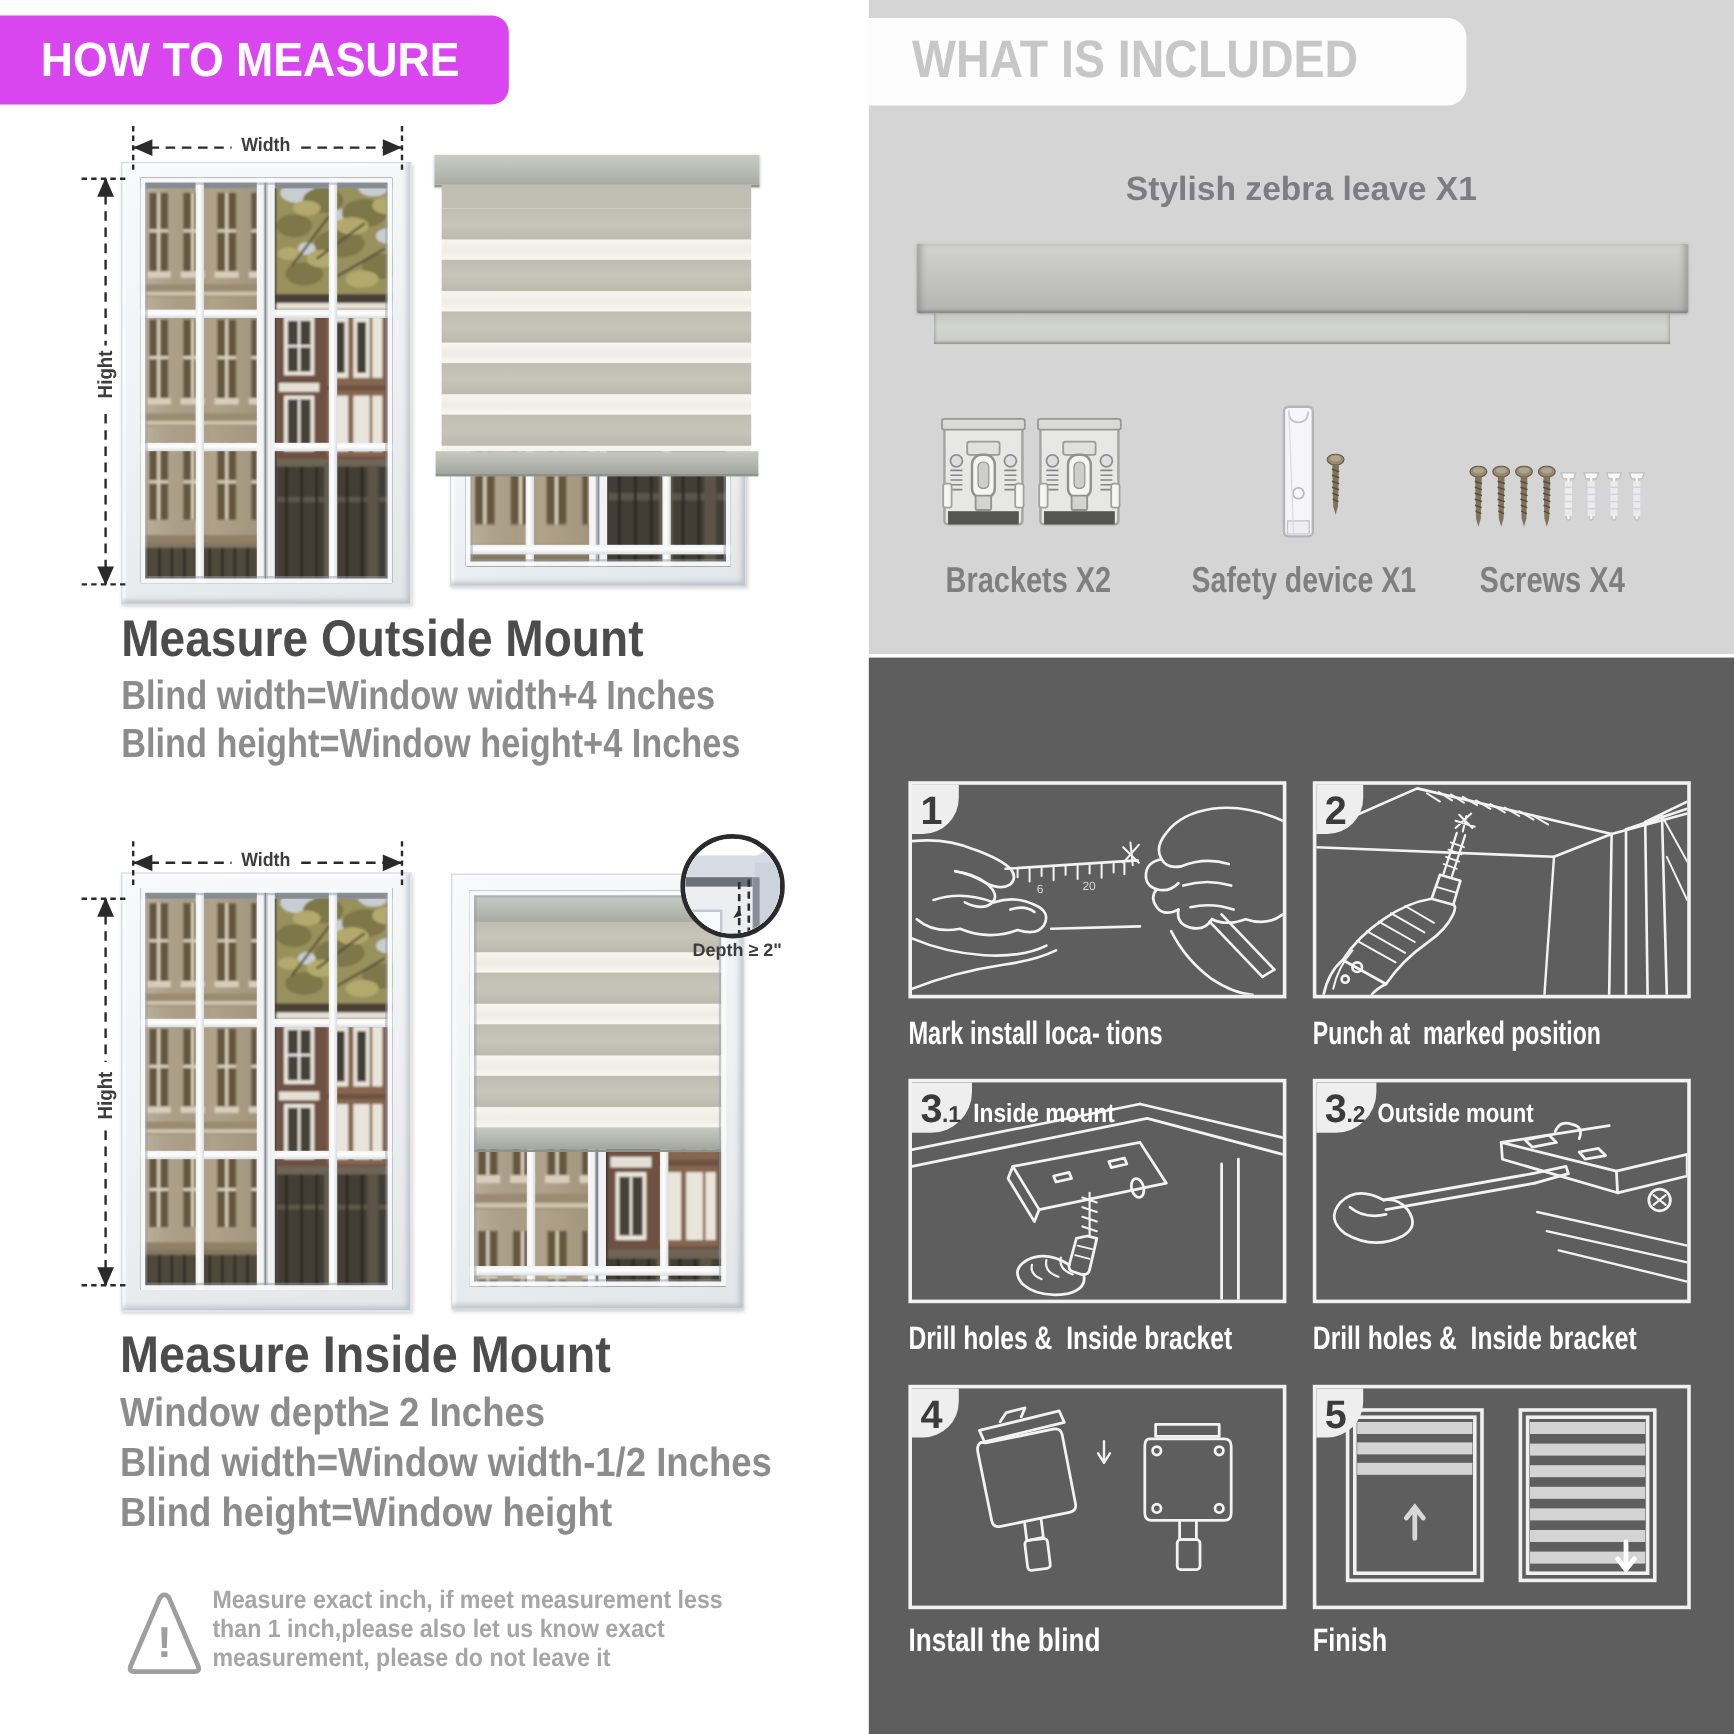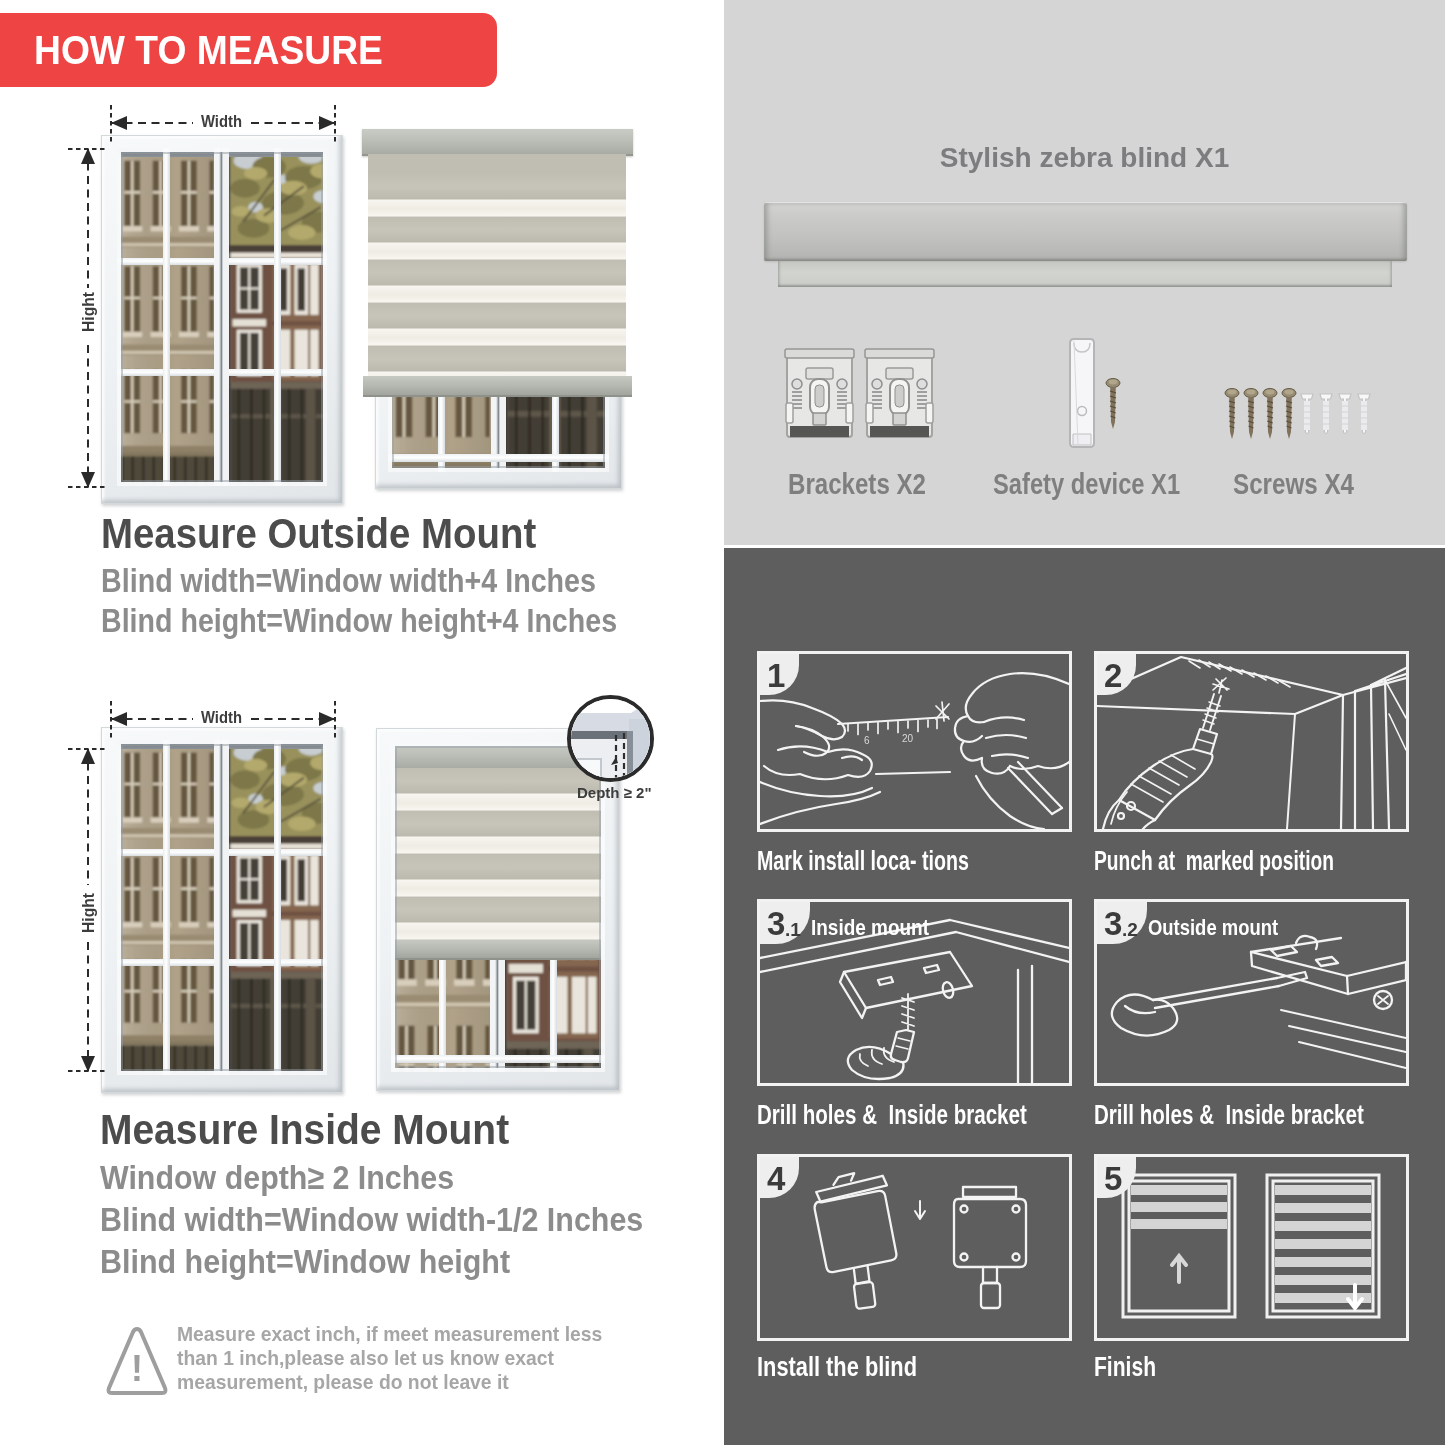--- a/index.html
+++ b/index.html
@@ -2,21 +2,21 @@
 <html><head>
 <meta charset="utf-8">
 <style>
   html,body{margin:0;padding:0;background:#ffffff;}
   .page{position:relative;width:1445px;height:1445px;background:#ffffff;overflow:hidden;
         font-family:"Liberation Sans", sans-serif;}
   .abs{position:absolute;}
   .tx{position:absolute;transform-origin:0 50%;white-space:pre;}
 
   
-  .hdr-left{left:0;top:13px;width:497px;height:74px;background:#ef4444;
+  .hdr-left{left:0;top:13px;width:424px;height:74px;background:#d946ef;
             border-radius:0 14px 14px 0;color:#ffffff;font-weight:bold;font-size:40px;
             line-height:74px;padding-left:34px;box-sizing:border-box;}
   .panel-included{left:724px;top:0;width:721px;height:545px;background:#d5d5d5;}
   .hdr-included{left:722px;top:15px;width:500px;height:73px;background:#fdfdfd;
             border-radius:0 16px 16px 0;color:#c7c7c7;font-weight:bold;font-size:44px;
             line-height:69px;padding-left:38px;box-sizing:border-box;}
   .panel-mount{left:724px;top:548px;width:721px;height:897px;background:#5e5e5e;}
   .hdr-mount{left:724px;top:555px;width:595px;height:75px;background:#ffffff;
             border-radius:0 17px 17px 0;color:#484848;font-weight:bold;font-size:46px;
             line-height:75px;padding-left:34px;box-sizing:border-box;}
@@ -398,22 +398,23 @@
 
   <svg class="abs" style="left:104px;top:1324px;" width="66" height="74" viewBox="0 0 66 74">
     <path d="M33,5 Q35.5,5 37,8 L61,64 Q63,69 58,69 L8,69 Q3,69 5,64 L29,8 Q30.5,5 33,5 Z" fill="none" stroke="#9e9e9e" stroke-width="4"></path>
     <text x="33" y="57" text-anchor="middle" font-size="36" font-weight="bold" fill="#9e9e9e" font-family="Liberation Sans, sans-serif">!</text>
   </svg>
   <div class="tx note-text" style="left:177px;top:1322px;transform:scaleX(.92)">Measure exact inch, if meet measurement less</div>
   <div class="tx note-text" style="left:177px;top:1346px;transform:scaleX(.92)">than 1 inch,please also let us know exact</div>
   <div class="tx note-text" style="left:177px;top:1370px;transform:scaleX(.92)">measurement, please do not leave it</div>
 
   <div class="abs panel-included"></div>
-
-  <div class="abs" style="left:724px;top:144px;width:721px;text-align:center;color:#7d7d80;font-weight:bold;font-size:28px;line-height:28px;">Stylish zebra blind X1</div>
+  <div class="abs hdr-included"><span class="hdr-inner" style="transform:scaleX(.881)">WHAT IS INCLUDED</span></div>
+
+  <div class="abs" style="left:724px;top:144px;width:721px;text-align:center;color:#7d7d80;font-weight:bold;font-size:28px;line-height:28px;">Stylish zebra leave X1</div>
 
   <div class="abs" style="left:764px;top:202px;width:643px;height:59px;background:linear-gradient(180deg,#d3d4d2 0%,#c9cac8 30%,#c1c2c0 60%,#b3b4b2 100%);box-shadow:inset 0 1px 1px rgba(255,255,255,.7), inset 0 -2px 2px rgba(105,107,103,.4), inset 4px 0 4px rgba(130,132,128,.5), inset -4px 0 4px rgba(130,132,128,.5), 0 1px 2px rgba(120,120,116,.25);border-radius:2px;"></div>
   <div class="abs" style="left:778px;top:261px;width:614px;height:26px;background:linear-gradient(180deg,#c5c7c3 0%,#d2d4d0 45%,#c9cbc7 100%);box-shadow:inset 0 -2px 2px rgba(110,112,106,.5), inset 2px 0 2px rgba(150,152,146,.4), inset -2px 0 2px rgba(150,152,146,.4);"></div>
 
   <svg class="abs" style="left:784px;top:347px;" width="71" height="97" viewBox="0 0 71 97">
       <use href="#bracketIcon"></use>
     </svg>
   <svg class="abs" style="left:864px;top:347px;" width="71" height="97" viewBox="0 0 71 97">
       <use href="#bracketIcon"></use>
     </svg>

